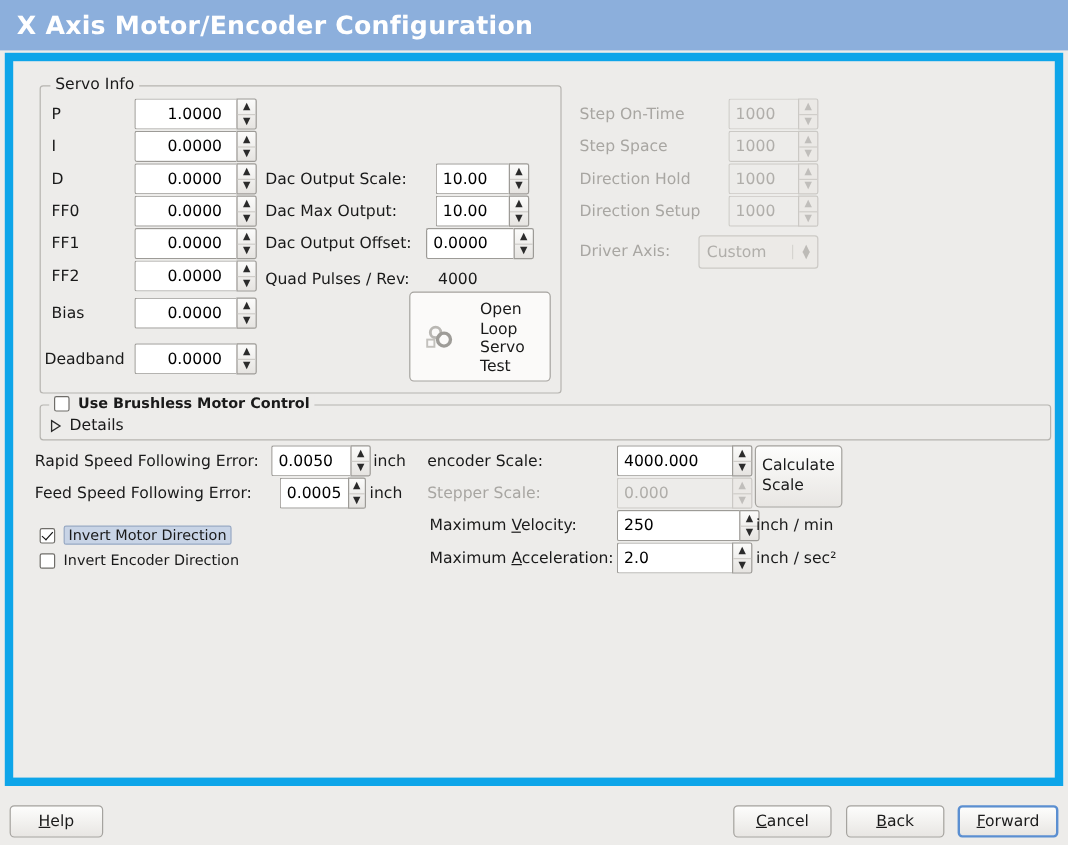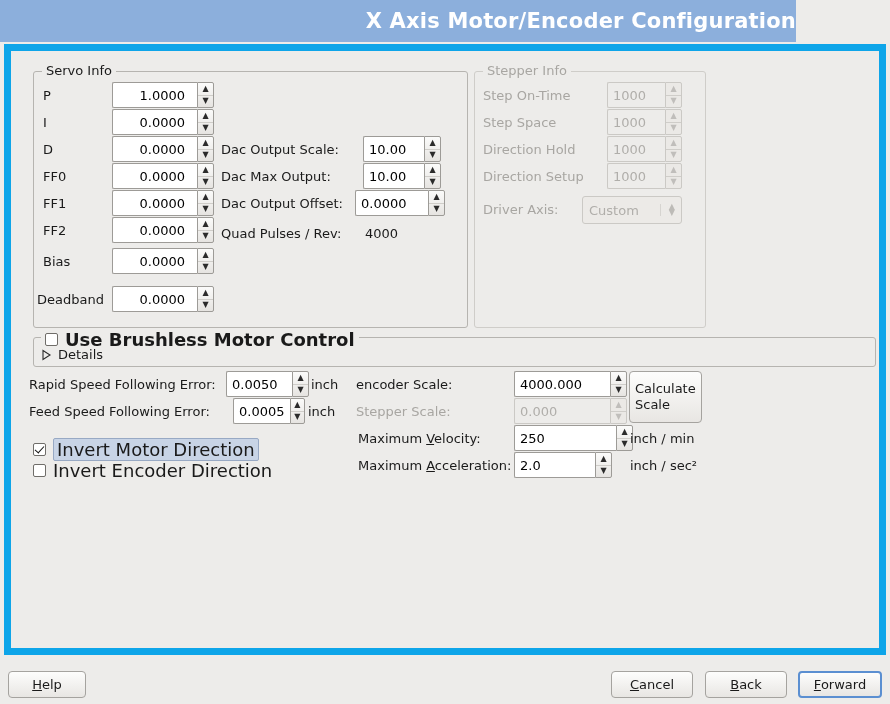--- a/index.html
+++ b/index.html
@@ -5,23 +5,23 @@
   html,body{margin:0;padding:0;}
   body{
     width:890px;height:704px;
     background:#edecea;
     font-family:"DejaVu Sans","Liberation Sans",sans-serif;
     font-size:13px;color:#1a1a1a;
     overflow:hidden;position:relative;
   }
   
   .titlebar{
-    position:absolute;left:0;top:0;width:796px;height:42px;
+    position:absolute;left:0;top:0;width:890px;height:42px;
     background:#8cafdc;
-    display:flex;align-items:center;justify-content:flex-end;
+    display:flex;align-items:center;
   }
   .titlebar .ttl{
     margin-left:14px;color:#ffffff;font-size:21px;font-weight:bold;
     letter-spacing:.2px;
   }
   
   .content{
     position:absolute;left:4px;top:44px;width:882px;height:611px;
     background:#edecea;
     border:7px solid #0ea5e9;
@@ -84,21 +84,21 @@
   
   .cb{position:absolute;display:flex;align-items:center;}
   .cb .box{
     width:13px;height:13px;border:1px solid #6f6d69;background:#fff;
     box-sizing:border-box;border-radius:2px;position:relative;flex:0 0 auto;
   }
   .cb .box.on::after{
     content:"";position:absolute;left:3px;top:0px;width:4px;height:8px;
     border:solid #141414;border-width:0 1.6px 1.6px 0;transform:rotate(42deg);
   }
-  .cb .txt{margin-left:7px;font-size:18px;white-space:nowrap;}
+  .cb .txt{margin-left:7px;font-size:12px;white-space:nowrap;}
   .cb .txt.b{font-weight:bold;}
   .cb .txt.sel{
     background:#c8d4e6;border:1px solid #98a9c4;padding:0 3px;border-radius:2px;
   }
   
   .exp{position:absolute;display:flex;align-items:center;}
   .exp svg{display:block;}
   .exp .txt{margin-left:6px;font-size:13px;}
   
   .gears{position:absolute;}
@@ -203,24 +203,36 @@
       </div>
   </div>
   <div class="spin" style="left:344px;top:139px;width:90px;">
     <div class="fld">0.0000</div>
     <div class="btns">
         <span>▲</span>
         <span class="dn">▼</span>
       </div>
   </div>
 
-
-  <div class="frame" style="left:463px;top:20px;width:232px;height:257px;border-color:#cfcdc9;">
-    <span class="frame-title dim">Stepper Info</span>
-  </div>
+  <div class="btn" style="left:330px;top:192px;width:118px;height:75px;background:#fbfaf9;">
+    <span class="gears" style="left:12px;top:26px;">
+      <svg width="26" height="22" viewBox="0 0 26 22">
+        <circle cx="9" cy="7" r="4.4" fill="none" stroke="#b9b7b3" stroke-width="2.4"></circle>
+        <circle cx="16" cy="13" r="5.4" fill="none" stroke="#9e9c98" stroke-width="2.8"></circle>
+        <rect x="2" y="13" width="6" height="6" fill="none" stroke="#c3c1bd" stroke-width="1.6"></rect>
+      </svg>
+    </span>
+    <div style="position:absolute;left:58px;top:7px;text-align:left;line-height:15.5px;">
+      <div>Open</div>
+      <div>Loop</div>
+      <div>Servo</div>
+      <div>Test</div>
+    </div>
+  </div>
+
 
   <div class="lbl dim" style="left:472px;top:37px;">Step On-Time</div>
   <div class="lbl dim" style="left:472px;top:64px;">Step Space</div>
   <div class="lbl dim" style="left:472px;top:91px;">Direction Hold</div>
   <div class="lbl dim" style="left:472px;top:118px;">Direction Setup</div>
   <div class="lbl dim" style="left:472px;top:151px;">Driver Axis:</div>
 
   <div class="spin off" style="left:596px;top:31px;width:75px;">
     <div class="fld">1000</div>
     <div class="btns">
@@ -336,21 +348,21 @@
     <div class="btns">
         <span>▲</span>
         <span class="dn">▼</span>
       </div>
   </div>
   <div class="lbl" style="left:619px;top:380px;">inch / min</div>
 
   <div class="lbl" style="left:347px;top:407px;">
     <span>Maximum </span><span class="u">A</span><span>cceleration:</span>
   </div>
-  <div class="spin" style="left:503px;top:401px;width:98px;">
+  <div class="spin" style="left:503px;top:401px;width:113px;">
     <div class="fld">2.0</div>
     <div class="btns">
         <span>▲</span>
         <span class="dn">▼</span>
       </div>
   </div>
   <div class="lbl" style="left:619px;top:407px;">inch / sec²</div>
 
 </div>
 

